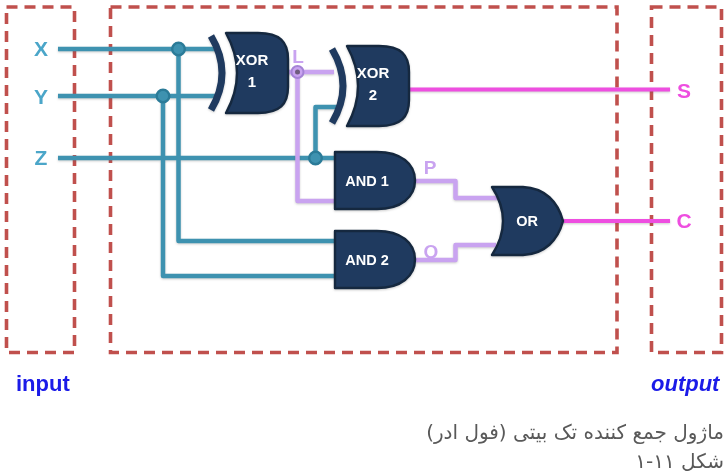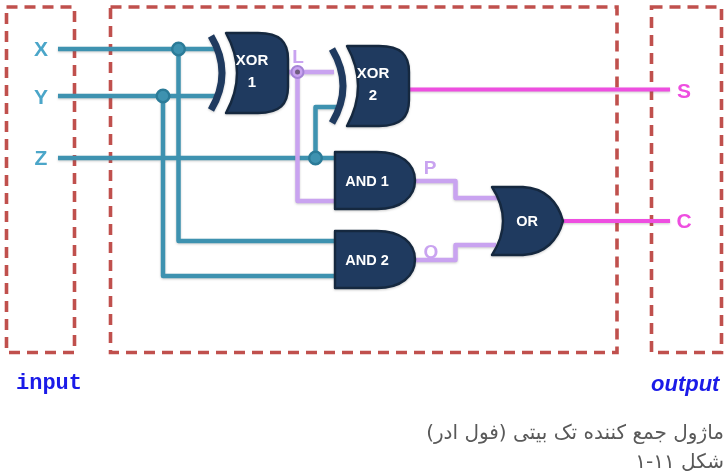--- a/index.html
+++ b/index.html
@@ -24,21 +24,21 @@
   .gate-stripe{fill:none;stroke:var(--gate_navy);stroke-width:7;}
   .gate-text{fill:#ffffff;font:bold 15px "Liberation Sans",sans-serif;text-anchor:middle;}
   .gate-text-sm{fill:#ffffff;font:bold 14.5px "Liberation Sans",sans-serif;text-anchor:middle;}
   .sig-teal{fill:var(--signal_teal);font:600 21px "Liberation Sans",sans-serif;text-anchor:middle;}
   .sig-purple{fill:var(--wire_purple);font:600 19px "Liberation Sans",sans-serif;text-anchor:middle;}
   .sig-pink{fill:var(--wire_pink);font:600 21px "Liberation Sans",sans-serif;text-anchor:middle;}
   .shadow{filter:drop-shadow(0 1.5px 1px rgba(90,90,90,.30));}
 
   .io-label{position:absolute;top:371px;color:var(--io_blue);
             font:600 22px "Liberation Sans",sans-serif;}
-  .io-label.input{left:16px;font-family:Liberation Mono, monospace;}
+  .io-label.input{left:16px;}
   .io-label.output{left:651px;font-style:italic;}
   .caption{position:absolute;left:0;top:418px;width:724px;
            color:var(--caption_gray);font:20px "DejaVu Sans",sans-serif;line-height:29px;}
 </style>
 </head>
 <body>
 
 <div class="stage">
 
   <svg width="728" height="400" viewBox="0 0 728 400">

